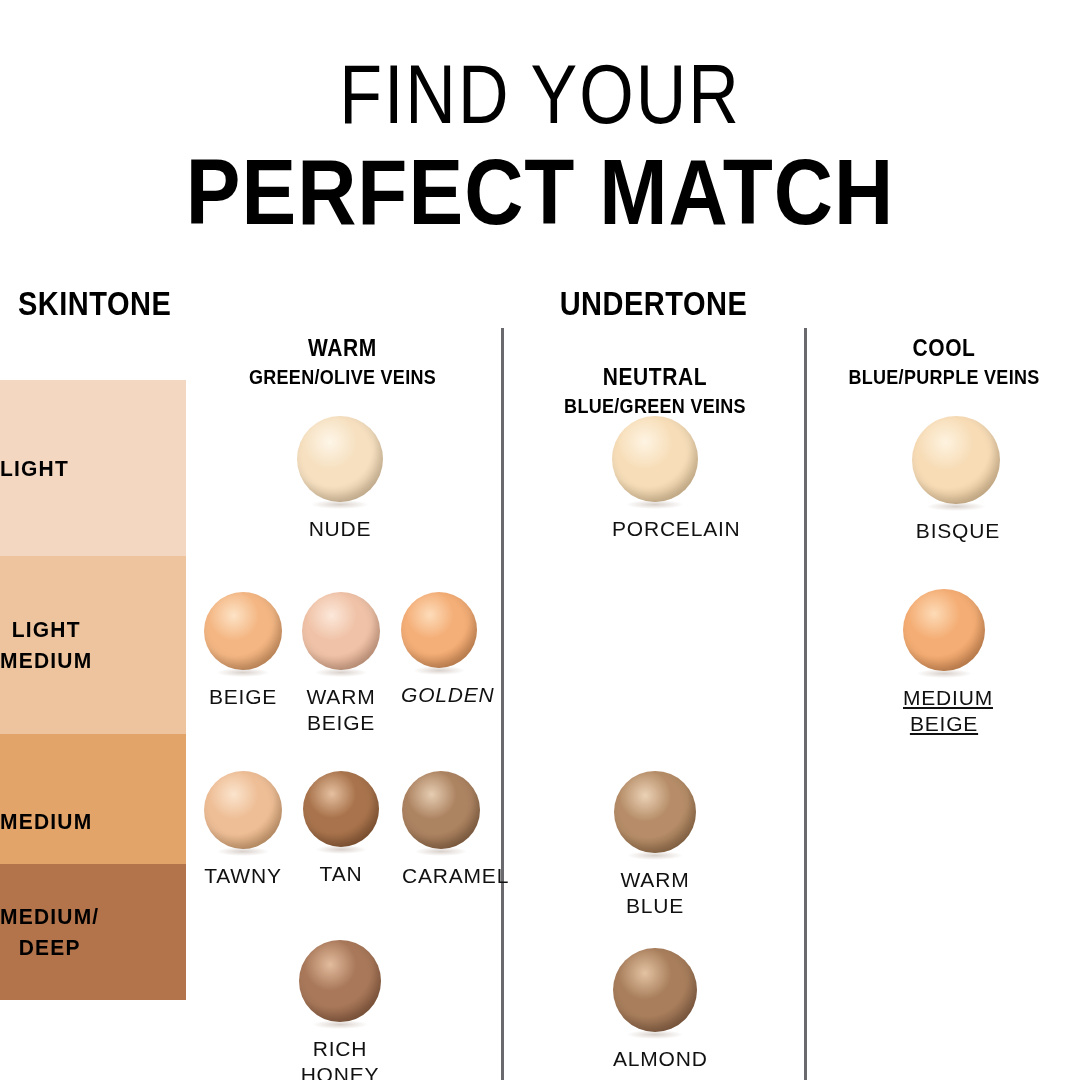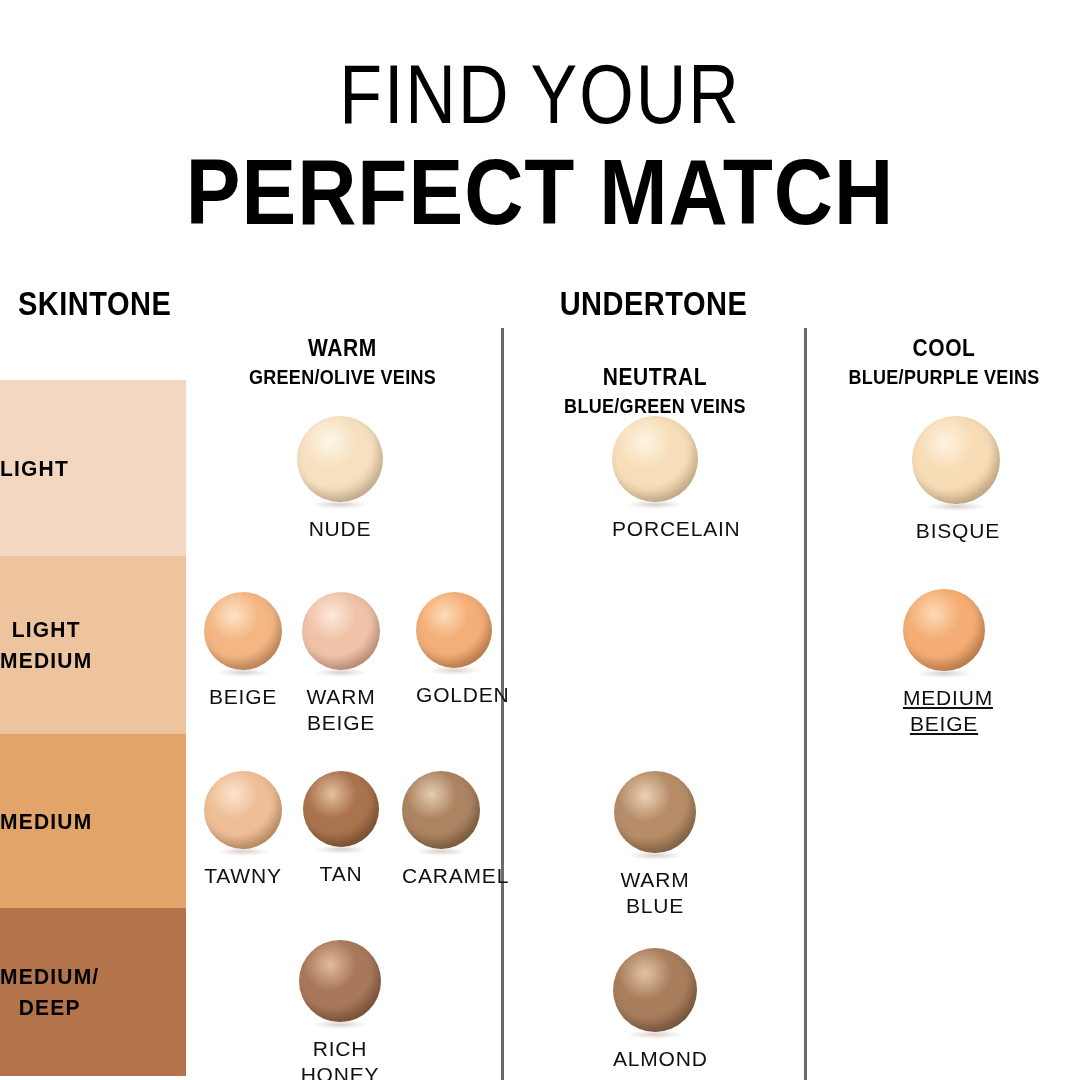--- a/index.html
+++ b/index.html
@@ -192,21 +192,21 @@
     <div class="band" style="top: 380px; height: 176px; background: rgb(244, 215, 193);">
       <div class="band-label">LIGHT</div>
     </div>
     <div class="band" style="top: 556px; height: 178px; background: rgb(237, 196, 157);">
       <div class="band-label">LIGHT
 MEDIUM</div>
     </div>
     <div class="band" style="top: 734px; height: 174px; background: rgb(227, 164, 105);">
       <div class="band-label">MEDIUM</div>
     </div>
-    <div class="band" style="top: 908px; height: 168px; background: rgb(180, 116, 75);">
+    <div class="band" style="top: 864px; height: 136px; background: rgb(180, 116, 75);">
       <div class="band-label">MEDIUM/
 DEEP</div>
     </div>
   </div>
 <div id="shades-root">
     <div class="swatch" style="left: 297px; top: 416px; width: 86px;">
       <div class="ball" style="width: 86px; height: 86px; background: radial-gradient(circle at 38% 30%, rgb(254, 246, 232) 0%, rgb(246, 224, 192) 34%, rgb(246, 224, 192) 55%, rgb(217, 188, 151) 92%, rgb(217, 188, 151) 100%); box-shadow: rgba(0, 0, 0, 0.16) -4px -6px 10px inset;"></div>
       <div class="swatch-label">NUDE</div>
     </div>
     <div class="swatch" style="left: 612px; top: 416px; width: 86px;">
@@ -219,21 +219,21 @@
     </div>
     <div class="swatch" style="left: 204px; top: 592px; width: 78px;">
       <div class="ball" style="width: 78px; height: 78px; background: radial-gradient(circle at 38% 30%, rgb(253, 227, 198) 0%, rgb(244, 183, 132) 34%, rgb(244, 183, 132) 55%, rgb(201, 137, 84) 92%, rgb(201, 137, 84) 100%); box-shadow: rgba(0, 0, 0, 0.16) -4px -6px 10px inset;"></div>
       <div class="swatch-label">BEIGE</div>
     </div>
     <div class="swatch" style="left: 302px; top: 592px; width: 78px;">
       <div class="ball" style="width: 78px; height: 78px; background: radial-gradient(circle at 38% 30%, rgb(252, 232, 218) 0%, rgb(240, 195, 168) 34%, rgb(240, 195, 168) 55%, rgb(201, 148, 120) 92%, rgb(201, 148, 120) 100%); box-shadow: rgba(0, 0, 0, 0.16) -4px -6px 10px inset;"></div>
       <div class="swatch-label">WARM
 BEIGE</div>
     </div>
-    <div class="swatch" style="left: 416px; top: 592px; width: 76px;">
+    <div class="swatch" style="left: 401px; top: 592px; width: 76px; font-style: italic;">
       <div class="ball" style="width: 76px; height: 76px; background: radial-gradient(circle at 38% 30%, rgb(253, 220, 186) 0%, rgb(244, 174, 119) 34%, rgb(244, 174, 119) 55%, rgb(198, 127, 73) 92%, rgb(198, 127, 73) 100%); box-shadow: rgba(0, 0, 0, 0.16) -4px -6px 10px inset;"></div>
       <div class="swatch-label">GOLDEN</div>
     </div>
     <div class="swatch" style="left: 903px; top: 589px; width: 82px; text-decoration: underline;">
       <div class="ball" style="width: 82px; height: 82px; background: radial-gradient(circle at 38% 30%, rgb(253, 219, 183) 0%, rgb(244, 173, 116) 34%, rgb(244, 173, 116) 55%, rgb(198, 125, 71) 92%, rgb(198, 125, 71) 100%); box-shadow: rgba(0, 0, 0, 0.16) -4px -6px 10px inset;"></div>
       <div class="swatch-label">MEDIUM BEIGE</div>
     </div>
     <div class="swatch" style="left: 204px; top: 771px; width: 78px;">
       <div class="ball" style="width: 78px; height: 78px; background: radial-gradient(circle at 38% 30%, rgb(251, 228, 205) 0%, rgb(238, 190, 150) 34%, rgb(238, 190, 150) 55%, rgb(195, 145, 95) 92%, rgb(195, 145, 95) 100%); box-shadow: rgba(0, 0, 0, 0.16) -4px -6px 10px inset;"></div>
       <div class="swatch-label">TAWNY</div>

